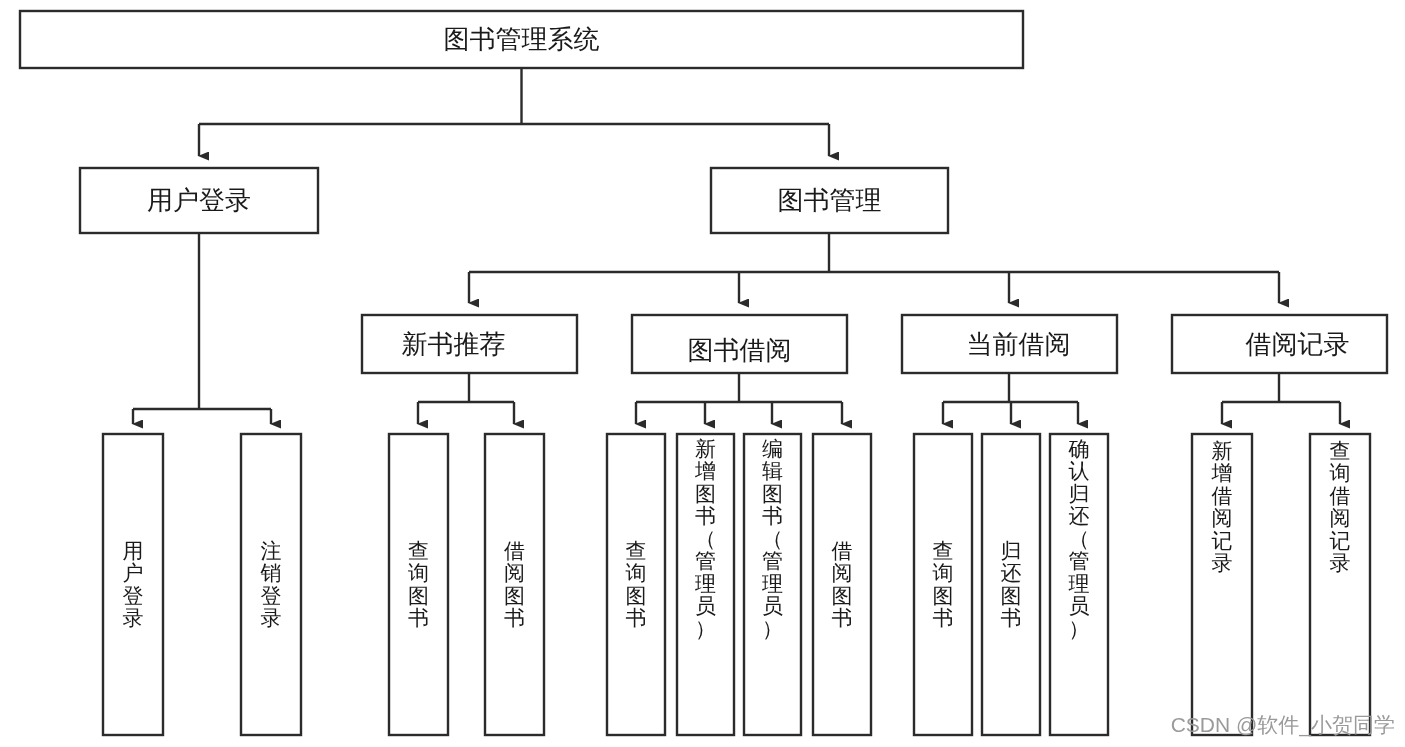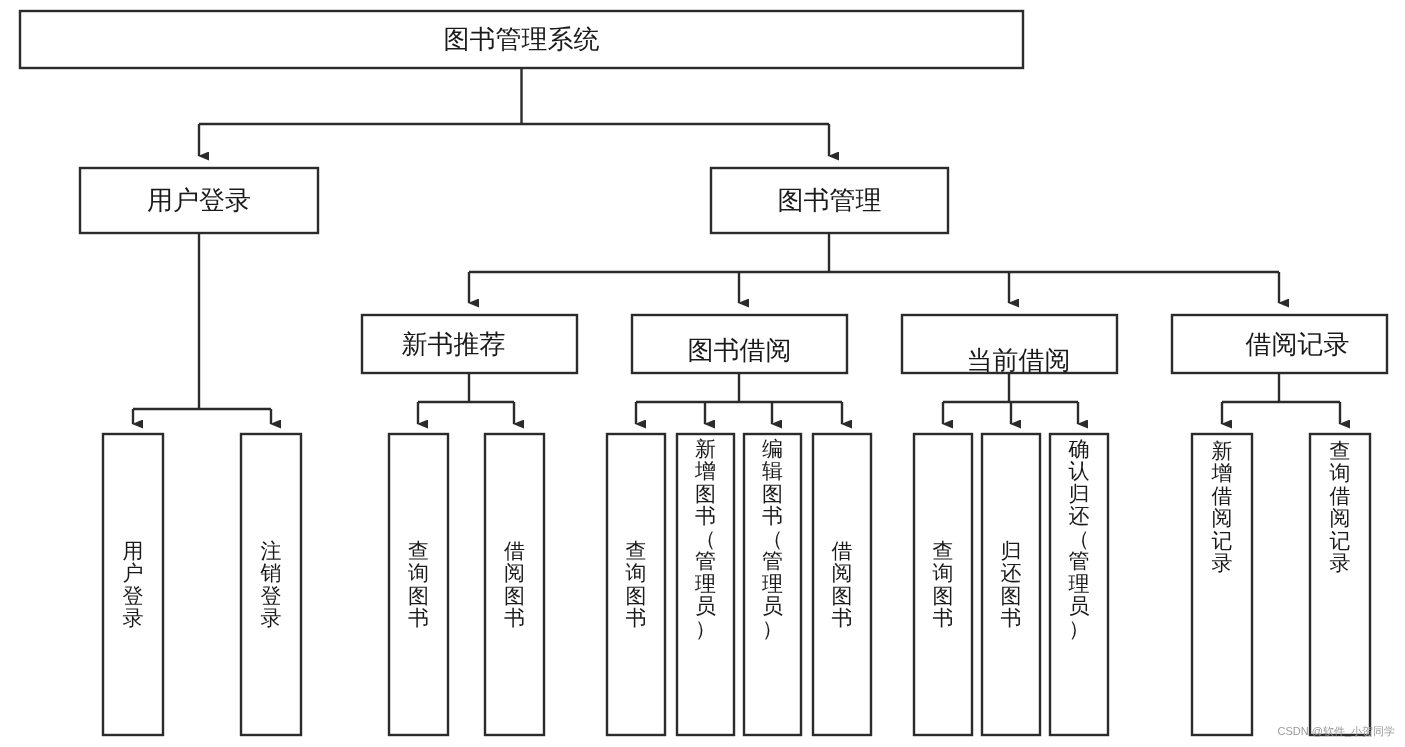--- a/index.html
+++ b/index.html
@@ -64,21 +64,21 @@
     font-size: 26px;
     color: #1a1a1a;
     pointer-events: none;
     box-sizing: border-box;
   }
   .watermark {
     position: absolute;
     right: 10px;
     bottom: 8px;
     font-family: "Liberation Sans", "DejaVu Sans", sans-serif;
-    font-size: 11px;
+    font-size: 21px;
     color: #9a9a9a;
     white-space: nowrap;
     pointer-events: none;
   }
 </style>
 </head>
 <body>
 
 <div id="diagram-root">
 
@@ -175,21 +175,21 @@
     <rect class="node-box" x="1310" y="434" width="60" height="301"></rect>
   </svg>
 
   <div class="horiz-text-wrap" style="left:20px; top:11px; width:1003px; height:57px;">图书管理系统</div>
 
   <div class="horiz-text-wrap" style="left:80px; top:168px; width:238px; height:65px;">用户登录</div>
   <div class="horiz-text-wrap" style="left:711px; top:168px; width:237px; height:65px;">图书管理</div>
 
   <div class="horiz-text-wrap" style="left:362px; top:315px; width:183px; height:58px;">新书推荐</div>
   <div class="horiz-text-wrap" style="left:632px; top:315px; width:215px; height:70px;">图书借阅</div>
-  <div class="horiz-text-wrap" style="left:902px; top:315px; width:233px; height:58px;margin-top:16px;">当前借阅</div>
+  <div class="horiz-text-wrap" style="left:902px; top:315px; width:233px; height:58px;">当前借阅</div>
   <div class="horiz-text-wrap" style="left:1172px; top:315px; width:251px; height:58px;">借阅记录</div>
 
   <div class="vert-text-wrap" style="left:103px; top:434px; width:60px; height:301px;">
       <span>用</span>
       <span>户</span>
       <span>登</span>
       <span>录</span>
     </div>
   <div class="vert-text-wrap" style="left:241px; top:434px; width:60px; height:301px;">
       <span>注</span>

